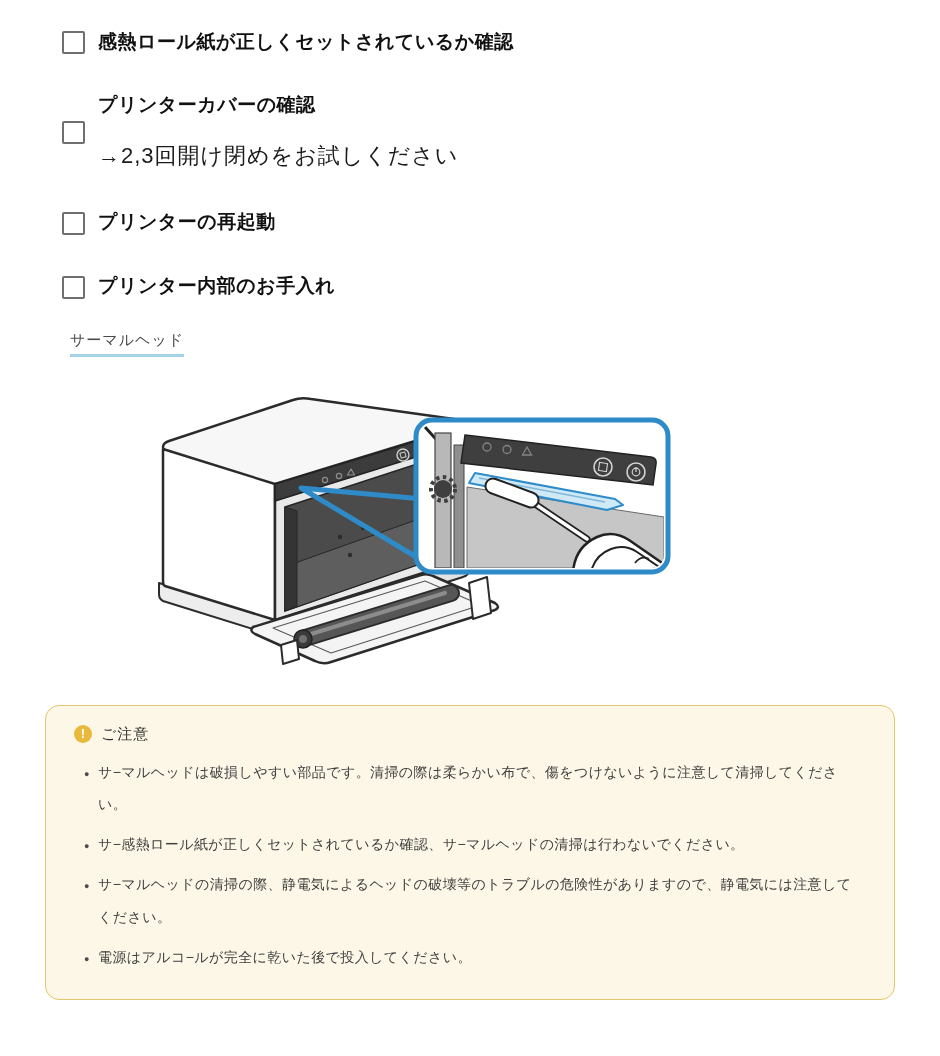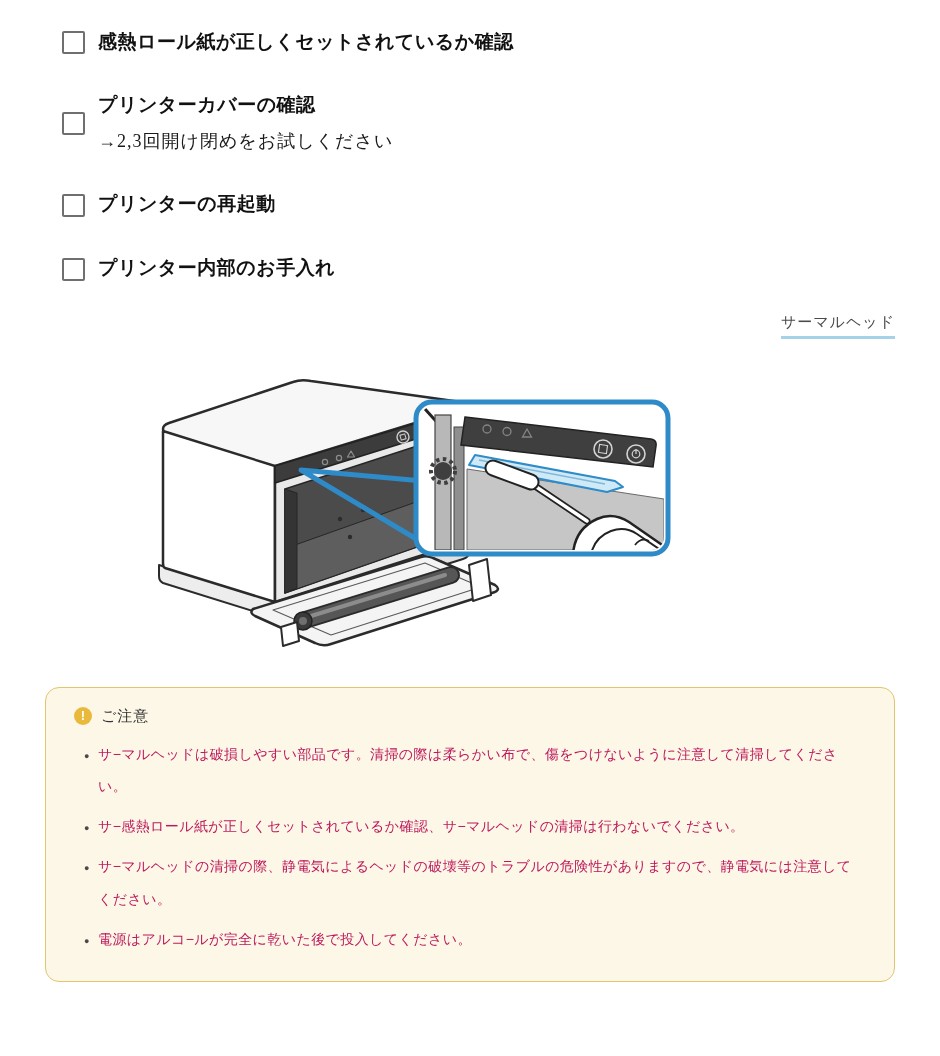--- a/index.html
+++ b/index.html
@@ -10,24 +10,24 @@
   }
   .page{box-sizing:border-box;padding:30px 45px 0 62px;position:relative;}
 
   
   .check-item{display:flex;align-items:center;gap:13px;margin-bottom:40px;}
   .checkbox{
     flex:0 0 auto;width:19px;height:19px;margin-top:1px;
     border:2px solid #6f6f6f;border-radius:2px;background:#fff;
   }
   .check-label{font-size:19px;font-weight:bold;letter-spacing:.5px;line-height:1.2;}
-  .check-note{font-size:18px;font-weight:normal;margin-top:12px;letter-spacing:1px;color:#1a1a1a;font-family:Liberation Serif, serif;}
-
-  
-  .sub-section{margin:-8px 0 0 8px;text-align:right;}
+  .check-note{font-size:22px;font-weight:normal;margin-top:24px;letter-spacing:1px;color:#1a1a1a;}
+
+  
+  .sub-section{margin:-8px 0 0 8px;}
   .sub-label{
     display:inline-block;font-size:15px;color:#4a4a4a;letter-spacing:1px;
     padding-bottom:4px;border-bottom:3px solid #a5d2e8;cursor:pointer;
   }
   .sub-bullets{list-style:none;margin:17px 0 0 0;padding:0;max-width:695px;}
   .sub-bullets li{
     position:relative;font-size:13px;color:#3a3a3a;line-height:2.05;
     padding-left:15px;margin-bottom:5px;letter-spacing:.3px;
   }
   .sub-bullets li::before{
@@ -44,21 +44,21 @@
     padding:19px 28px 18px 28px;
   }
   .notice-header{display:flex;align-items:center;gap:9px;}
   .notice-icon{
     width:18px;height:18px;border-radius:50%;background:#e9b93c;color:#fff;
     font-size:13px;font-weight:bold;line-height:18px;text-align:center;flex:0 0 auto;
   }
   .notice-title{font-size:15px;color:#333;letter-spacing:1px;}
   .notice-bullets{list-style:none;margin:12px 0 0 10px;padding:0;}
   .notice-bullets li{
-    position:relative;font-size:14px;color:#be185d;line-height:2.3;
+    position:relative;font-size:14px;color:#404040;line-height:2.3;
     padding-left:14px;margin-bottom:8px;letter-spacing:.4px;max-width:790px;
   }
   .notice-bullets li::before{
     content:"●";position:absolute;left:0;top:8px;font-size:9px;color:#4a4a4a;
   }
 </style>
 </head>
 <body>
 
 <div class="page">

